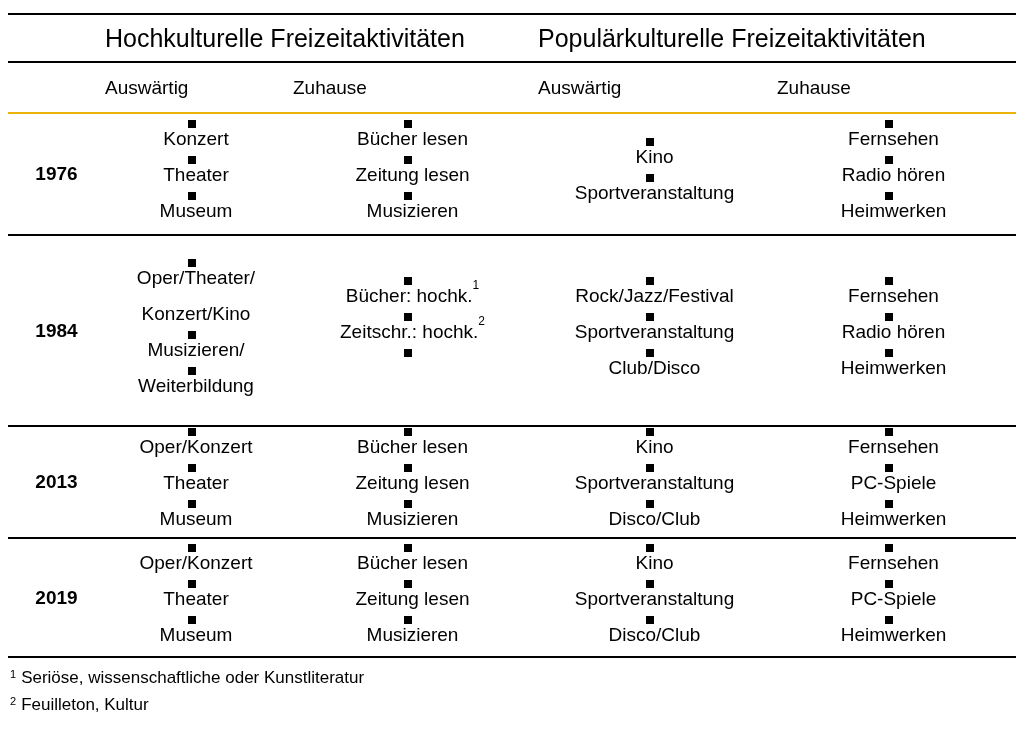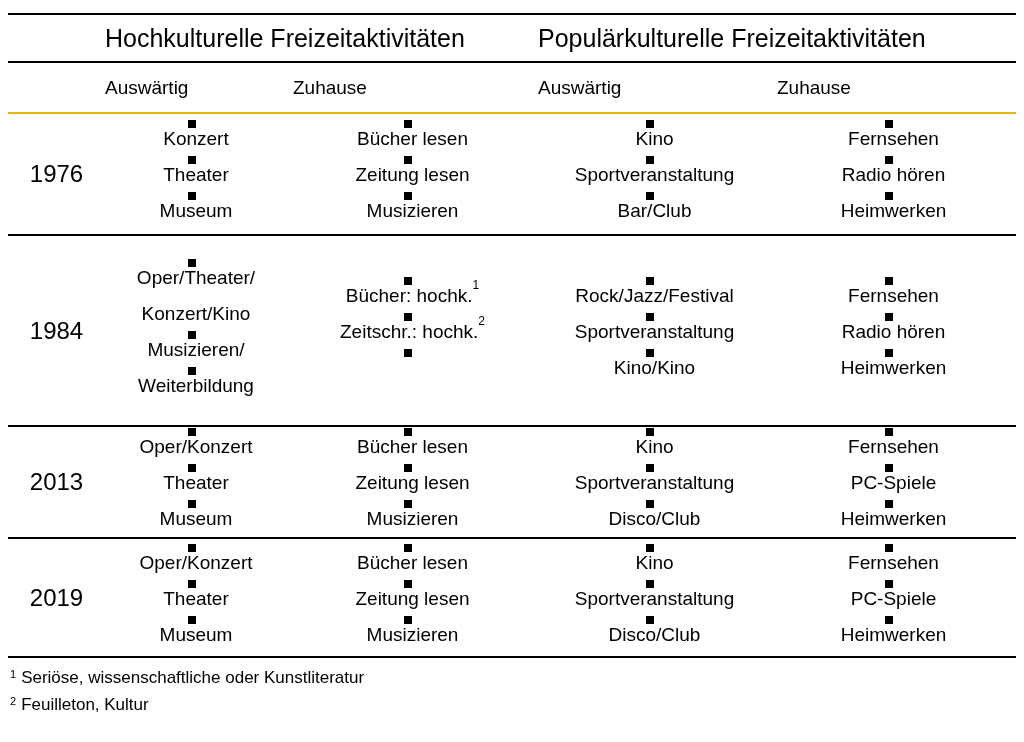--- a/index.html
+++ b/index.html
@@ -44,21 +44,22 @@
     border-bottom: 2px solid #000;
   }
   .trow:nth-of-type(1) { height: 122px; }
   .trow:nth-of-type(2) { height: 191px; }
   .trow:nth-of-type(3) { height: 112px; }
   .trow:nth-of-type(4) { height: 119px; }
   .year-cell {
     display: flex;
     align-items: center;
     justify-content: center;
-    font-size: 24px;
+    font-size: 19px;
+    font-weight: bold;
   }
   .content-cell {
     display: flex;
     flex-direction: column;
     justify-content: center;
     padding-right: 6px;
     font-size: 19px;
   }
   .line {
     display: flex;
@@ -153,24 +154,20 @@
           </div>
           <div class="content-cell">
             <div class="line">
               <span class="bullet"></span>
               <span class="txt">Kino</span>
             </div>
             <div class="line">
               <span class="bullet"></span>
               <span class="txt">Sportveranstaltung</span>
             </div>
-            <div class="line">
-              <span class="bullet"></span>
-              <span class="txt">Bar/Club</span>
-            </div>
           </div>
           <div class="content-cell">
             <div class="line">
               <span class="bullet"></span>
               <span class="txt">Fernsehen</span>
             </div>
             <div class="line">
               <span class="bullet"></span>
               <span class="txt">Radio hören</span>
             </div>
@@ -217,21 +214,21 @@
             <div class="line">
               <span class="bullet"></span>
               <span class="txt">Rock/Jazz/Festival</span>
             </div>
             <div class="line">
               <span class="bullet"></span>
               <span class="txt">Sportveranstaltung</span>
             </div>
             <div class="line">
               <span class="bullet"></span>
-              <span class="txt">Kino/Kino</span>
+              <span class="txt">Club/Disco</span>
             </div>
           </div>
           <div class="content-cell">
             <div class="line">
               <span class="bullet"></span>
               <span class="txt">Fernsehen</span>
             </div>
             <div class="line">
               <span class="bullet"></span>
               <span class="txt">Radio hören</span>

